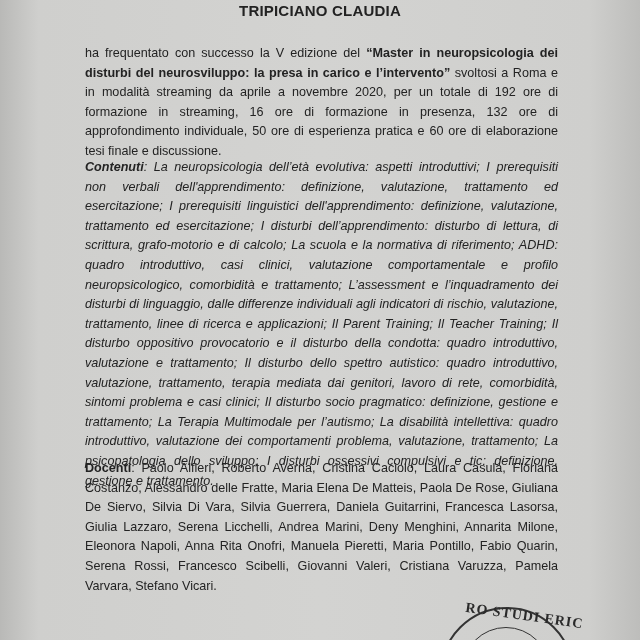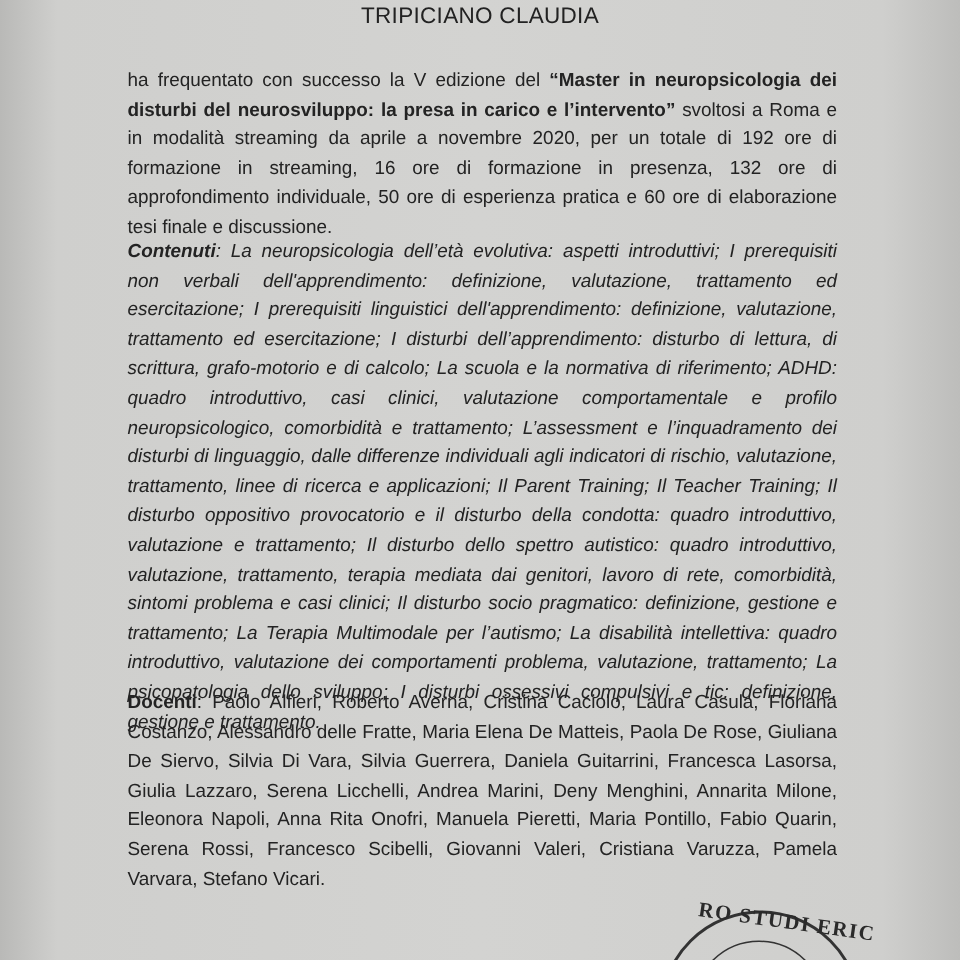--- a/index.html
+++ b/index.html
@@ -9,21 +9,21 @@
       position: relative;
       font-family: "Liberation Sans", sans-serif;
       color: #1f1f1f;
     }
     .paper {
       position: absolute; left: 0; top: 0; width: 640px; height: 640px;
       background: linear-gradient(90deg, #b9b9b7 0%, #cfcfcd 6%, #d3d3d1 50%, #cfcfcd 92%, #bdbdbb 100%);
     }
     .title {
       position: absolute; top: 2px; left: 0; width: 640px; text-align: center;
-      font-weight: normal; font-size: 15px; letter-spacing: 0.2px; color: #222;
+      font-weight: bold; font-size: 15px; letter-spacing: 0.2px; color: #222;
     }
     .block {
       position: absolute; left: 85px; width: 473px;
       font-size: 12.6px; line-height: 19.6px; text-align: justify;
       color: #232323;
     }
     .intro { top: 44px; }
     .contenuti { top: 158px; font-style: italic; }
     .docenti { top: 459px; }
     b { font-weight: bold; }

